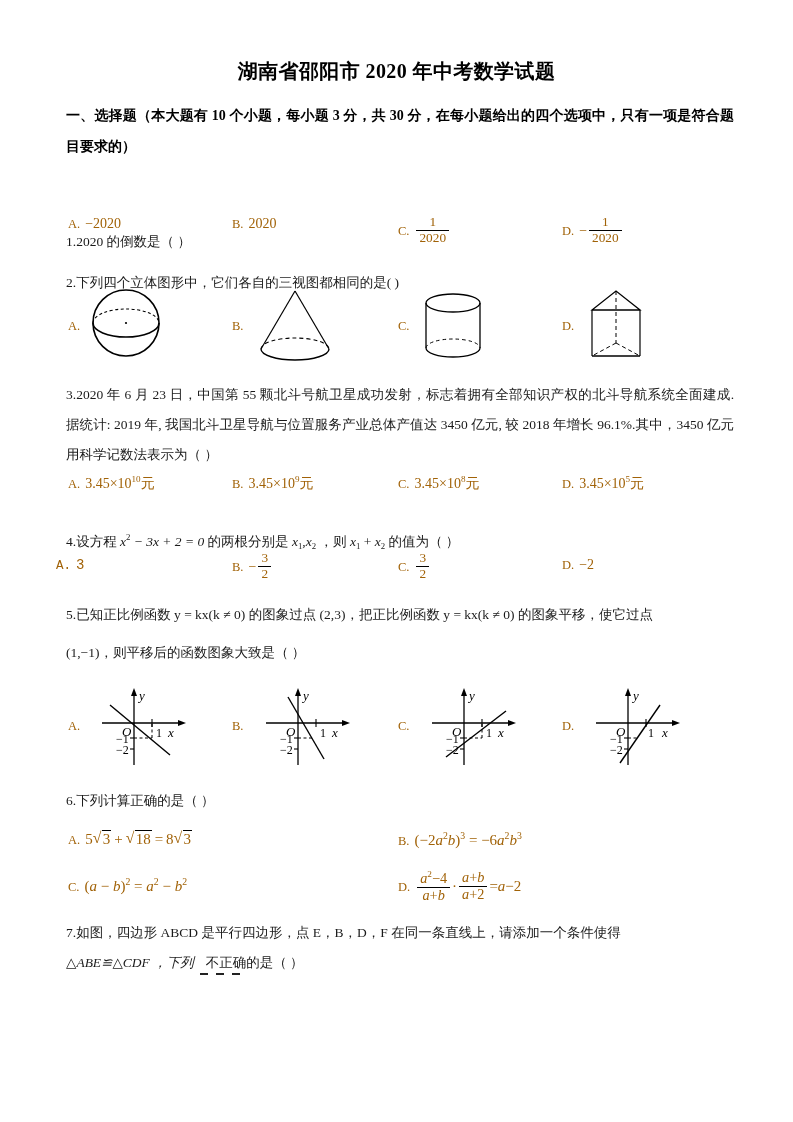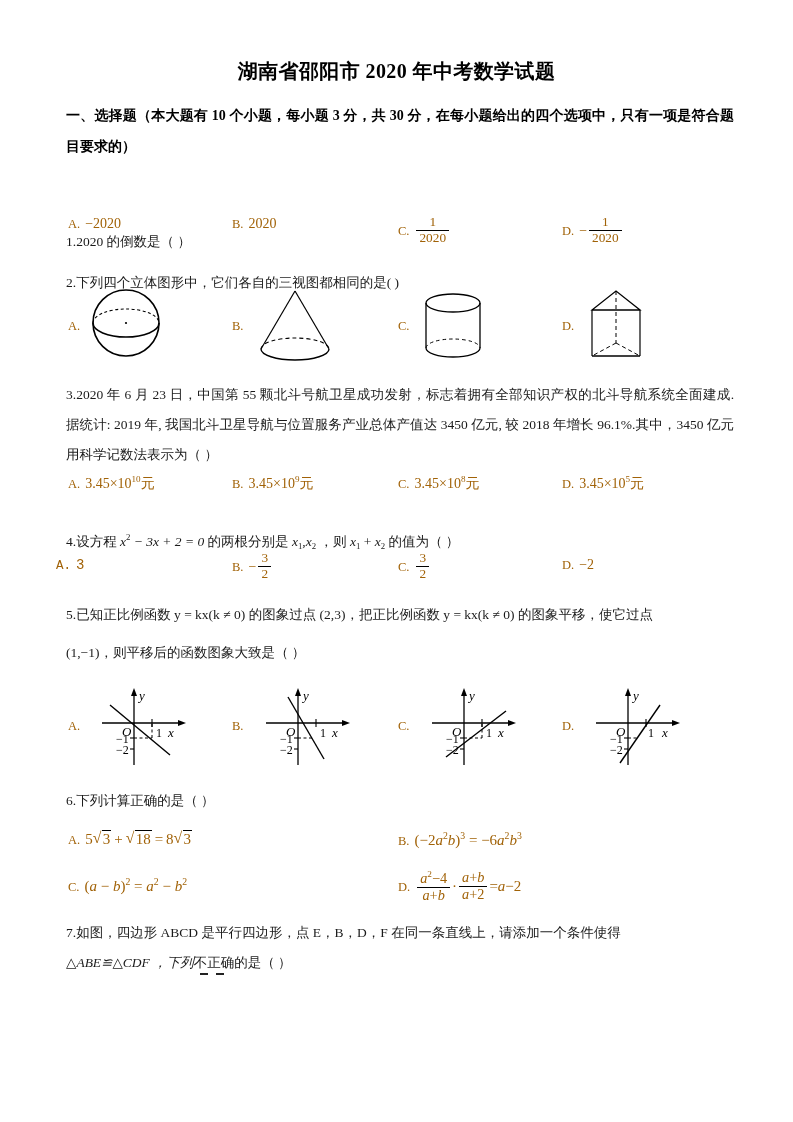--- a/index.html
+++ b/index.html
@@ -92,20 +92,21 @@
     left: 0; top: -1px;
     font-size: 1.05em;
   }
   .sqrt > .rad {
     display: inline-block;
     border-top: 1.1px solid #000;
     padding: 0 1px;
   }
   .dotemph {
     position: relative;
+    padding-left: 12px;
   }
   .dotemph::after {
     content: "";
     position: absolute;
     left: 2px;
     right: 2px;
     bottom: -5px;
     height: 2px;
     background-image: radial-gradient(circle, #222 45%, transparent 50%);
     background-size: 16px 2px;

